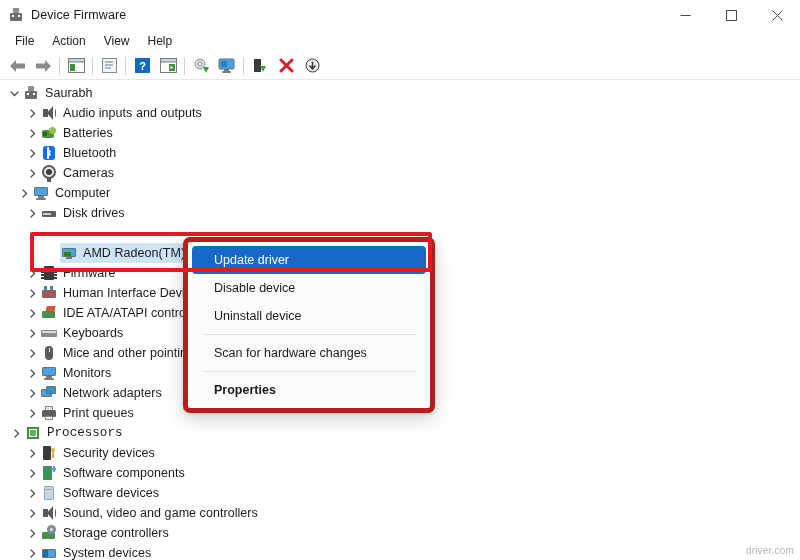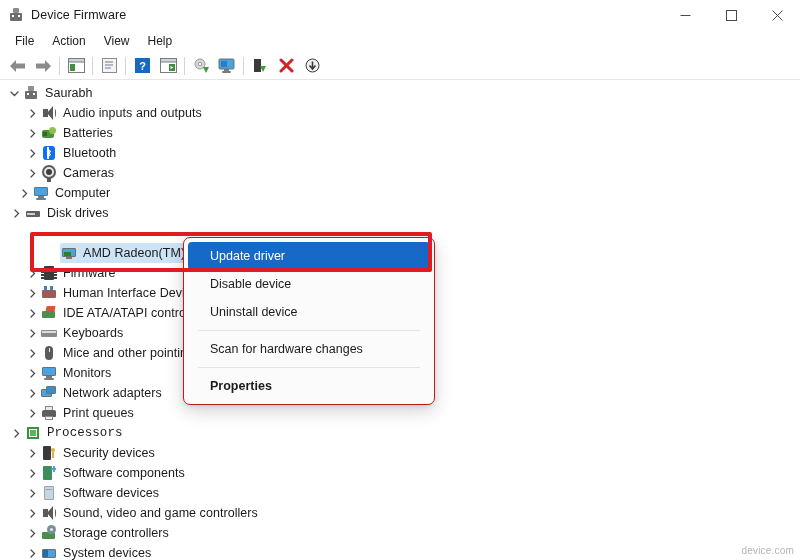--- a/index.html
+++ b/index.html
@@ -218,21 +218,21 @@
   .ic-gpu .st{ position:absolute; left:6px; top:13px; width:6px; height:2px; background:#7a7a7a;}
 
   .ic-da .s { position:absolute; left:2px; top:4px; width:14px; height:9px; background:#4aa3e0; border:1.3px solid #6f6f6f; border-radius:1px;}
   .ic-da .g { position:absolute; left:3px; top:9px; width:12px; height:3px; background:#2f7a35;}
   .ic-da .st{ position:absolute; left:6px; top:13px; width:6px; height:2px; background:#7a7a7a;}
 
   
   .ctxmenu {
     position: absolute;
     background: #fbfbfb;
-    border: 1px solid #b91c1c;
+    border: 5px solid #b91c1c;
     border-radius: 7px;
     box-shadow: 0 6px 18px rgba(0,0,0,0.18), 0 1px 4px rgba(0,0,0,0.10);
     padding: 4px 4px;
     z-index: 40;
   }
   .ctxitem {
     height: 28px;
     display: flex; align-items: center;
     padding-left: 22px;
     font-size: 12.5px;
@@ -471,21 +471,21 @@
           </svg>
         </div>
       <div class="ico ic-mon">
           <div class="s"></div>
           <div class="st"></div>
           <div class="ba"></div>
         </div>
       <div class="lbl">Computer</div>
     </div>
 
-    <div class="row" style="top:123px; left:8px;justify-content:space-between;">
+    <div class="row" style="top:123px; left:24px;justify-content:space-between;">
       <div class="chev">
           <svg width="9" height="9" viewBox="0 0 9 9">
             <path d="M3 1 L6.5 4.5 L3 8" stroke="#4d4d4d" stroke-width="1.3" fill="none" stroke-linecap="round"></path>
           </svg>
         </div>
       <div class="ico ic-disk">
           <div class="d"></div>
           <div class="l"></div>
         </div>
       <div class="lbl">Disk drives</div>
@@ -719,15 +719,15 @@
     <div class="ctxitem">Disable device</div>
     <div class="ctxitem">Uninstall device</div>
     <div class="ctxsep"></div>
     <div class="ctxitem">Scan for hardware changes</div>
     <div class="ctxsep"></div>
     <div class="ctxitem bold">Properties</div>
   </div>
 
   <div class="redbox" style="left:30px; top:232px; width:402px; height:40px;"></div>
 
-  <div class="watermark">device.com</div>
+  <div class="watermark">driver.com</div>
 
 </div>
 
 </body></html>

